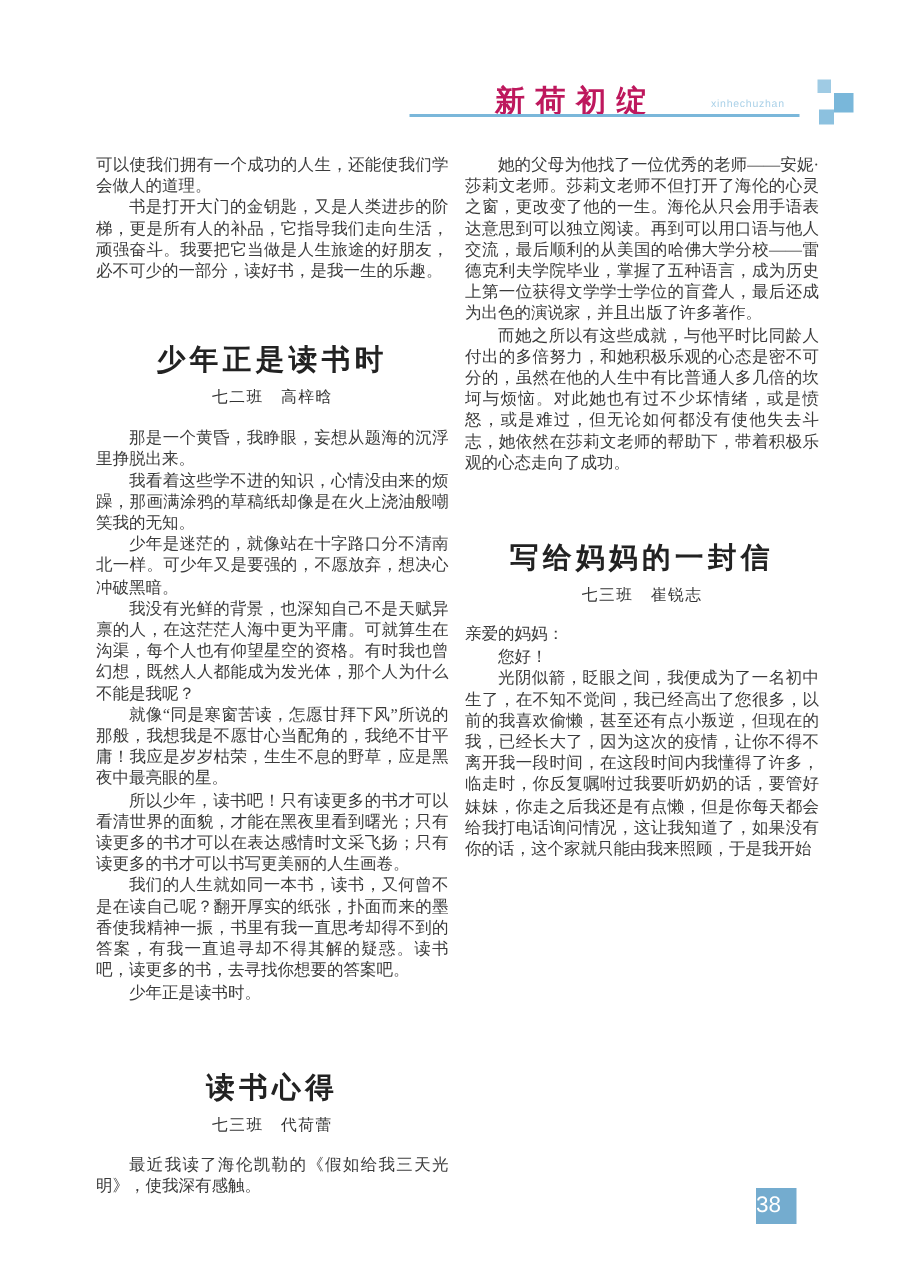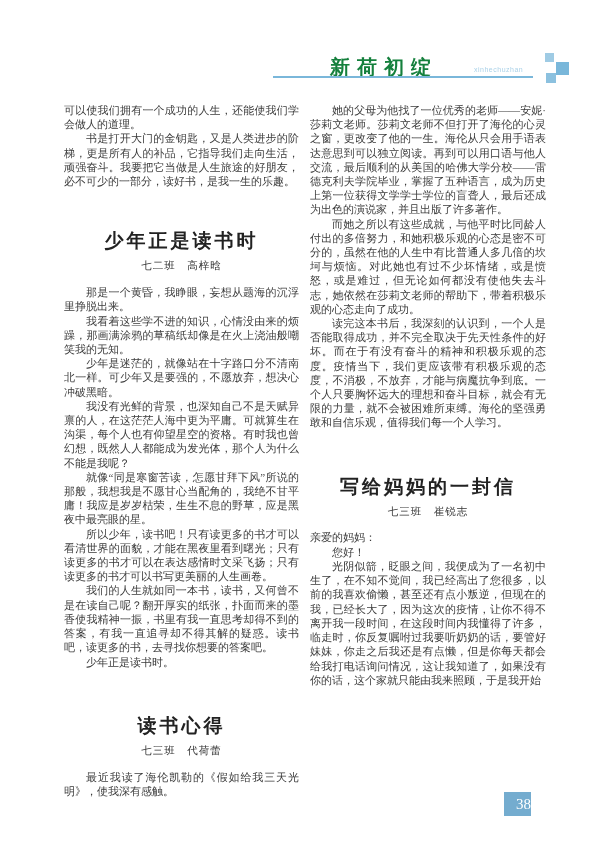--- a/index.html
+++ b/index.html
@@ -8,21 +8,21 @@
     width:600px; height:848px;
     font-family:"Liberation Serif","DejaVu Serif",serif;
     color:#3b3b3b;
   }
   .page { position:relative; width:600px; height:848px; background:#ffffff; overflow:hidden; }
 
   
   .brand {
     position:absolute; top:54px; left:330px;
     font-size:20px; font-weight:700; letter-spacing:7px;
-    color:#15803d;
+    color:#be185d;
     font-family:"Liberation Sans","DejaVu Sans",sans-serif;
   }
   .brand-sub {
     position:absolute; top:66px; left:474px;
     font-size:7px; letter-spacing:.5px; color:#aad1e8;
     font-family:"Liberation Sans","DejaVu Sans",sans-serif;
   }
   .header-line { position:absolute; top:76px; left:273px; width:260px; height:2px; background:#7ab7da; }
   .sq { position:absolute; }
   .sq1 { left:545px; top:53px; width:9px;  height:9px;  background:#9fcbe4; }
@@ -47,22 +47,22 @@
     font-size:10.5px; color:#333; text-align:center;
     letter-spacing:1px; margin-bottom:12px; line-height:15px;
   }
   .salutation { text-indent:0; text-align:justify;font-family:Liberation Mono, monospace; }
 
   
   .pagenum {
     position:absolute; left:504px; top:792px;
     width:27px; height:24px;
     background:#74accf; color:#ffffff;
-    font-size:15px; line-height:24px; text-align:right;
-    font-family:Liberation Serif, serif;
+    font-size:15px; line-height:24px; text-align:left;
+    font-family:Liberation Sans, sans-serif;
   }
 </style>
 </head>
 <body>
 
 <div class="page">
 
   <div class="brand">新荷初绽</div>
   <div class="brand-sub">xinhechuzhan</div>
   <div class="header-line"></div>
@@ -97,21 +97,20 @@
       <div>
           <p class="para">最近我读了海伦凯勒的《假如给我三天光明》，使我深有感触。</p>
         </div>
     </section>
   </div>
 
   <div class="col col-right">
     <div>
         <p class="para">她的父母为他找了一位优秀的老师——安妮·莎莉文老师。莎莉文老师不但打开了海伦的心灵之窗，更改变了他的一生。海伦从只会用手语表达意思到可以独立阅读。再到可以用口语与他人交流，最后顺利的从美国的哈佛大学分校——雷德克利夫学院毕业，掌握了五种语言，成为历史上第一位获得文学学士学位的盲聋人，最后还成为出色的演说家，并且出版了许多著作。</p>
         <p class="para">而她之所以有这些成就，与他平时比同龄人付出的多倍努力，和她积极乐观的心态是密不可分的，虽然在他的人生中有比普通人多几倍的坎坷与烦恼。对此她也有过不少坏情绪，或是愤怒，或是难过，但无论如何都没有使他失去斗志，她依然在莎莉文老师的帮助下，带着积极乐观的心态走向了成功。</p>
-        <p class="para">读完这本书后，我深刻的认识到，一个人是否能取得成功，并不完全取决于先天性条件的好坏。而在于有没有奋斗的精神和积极乐观的态度。疫情当下，我们更应该带有积极乐观的态度，不消极，不放弃，才能与病魔抗争到底。一个人只要胸怀远大的理想和奋斗目标，就会有无限的力量，就不会被困难所束缚。海伦的坚强勇敢和自信乐观，值得我们每一个人学习。</p>
       </div>
 
     <section>
       <h2 class="article-title mt-lg">写给妈妈的一封信</h2>
       <div class="byline">七三班　崔锐志</div>
       <p class="salutation">亲爱的妈妈：</p>
       <div>
           <p class="para">您好！</p>
           <p class="para">光阴似箭，眨眼之间，我便成为了一名初中生了，在不知不觉间，我已经高出了您很多，以前的我喜欢偷懒，甚至还有点小叛逆，但现在的我，已经长大了，因为这次的疫情，让你不得不离开我一段时间，在这段时间内我懂得了许多，临走时，你反复嘱咐过我要听奶奶的话，要管好妹妹，你走之后我还是有点懒，但是你每天都会给我打电话询问情况，这让我知道了，如果没有你的话，这个家就只能由我来照顾，于是我开始</p>
         </div>

